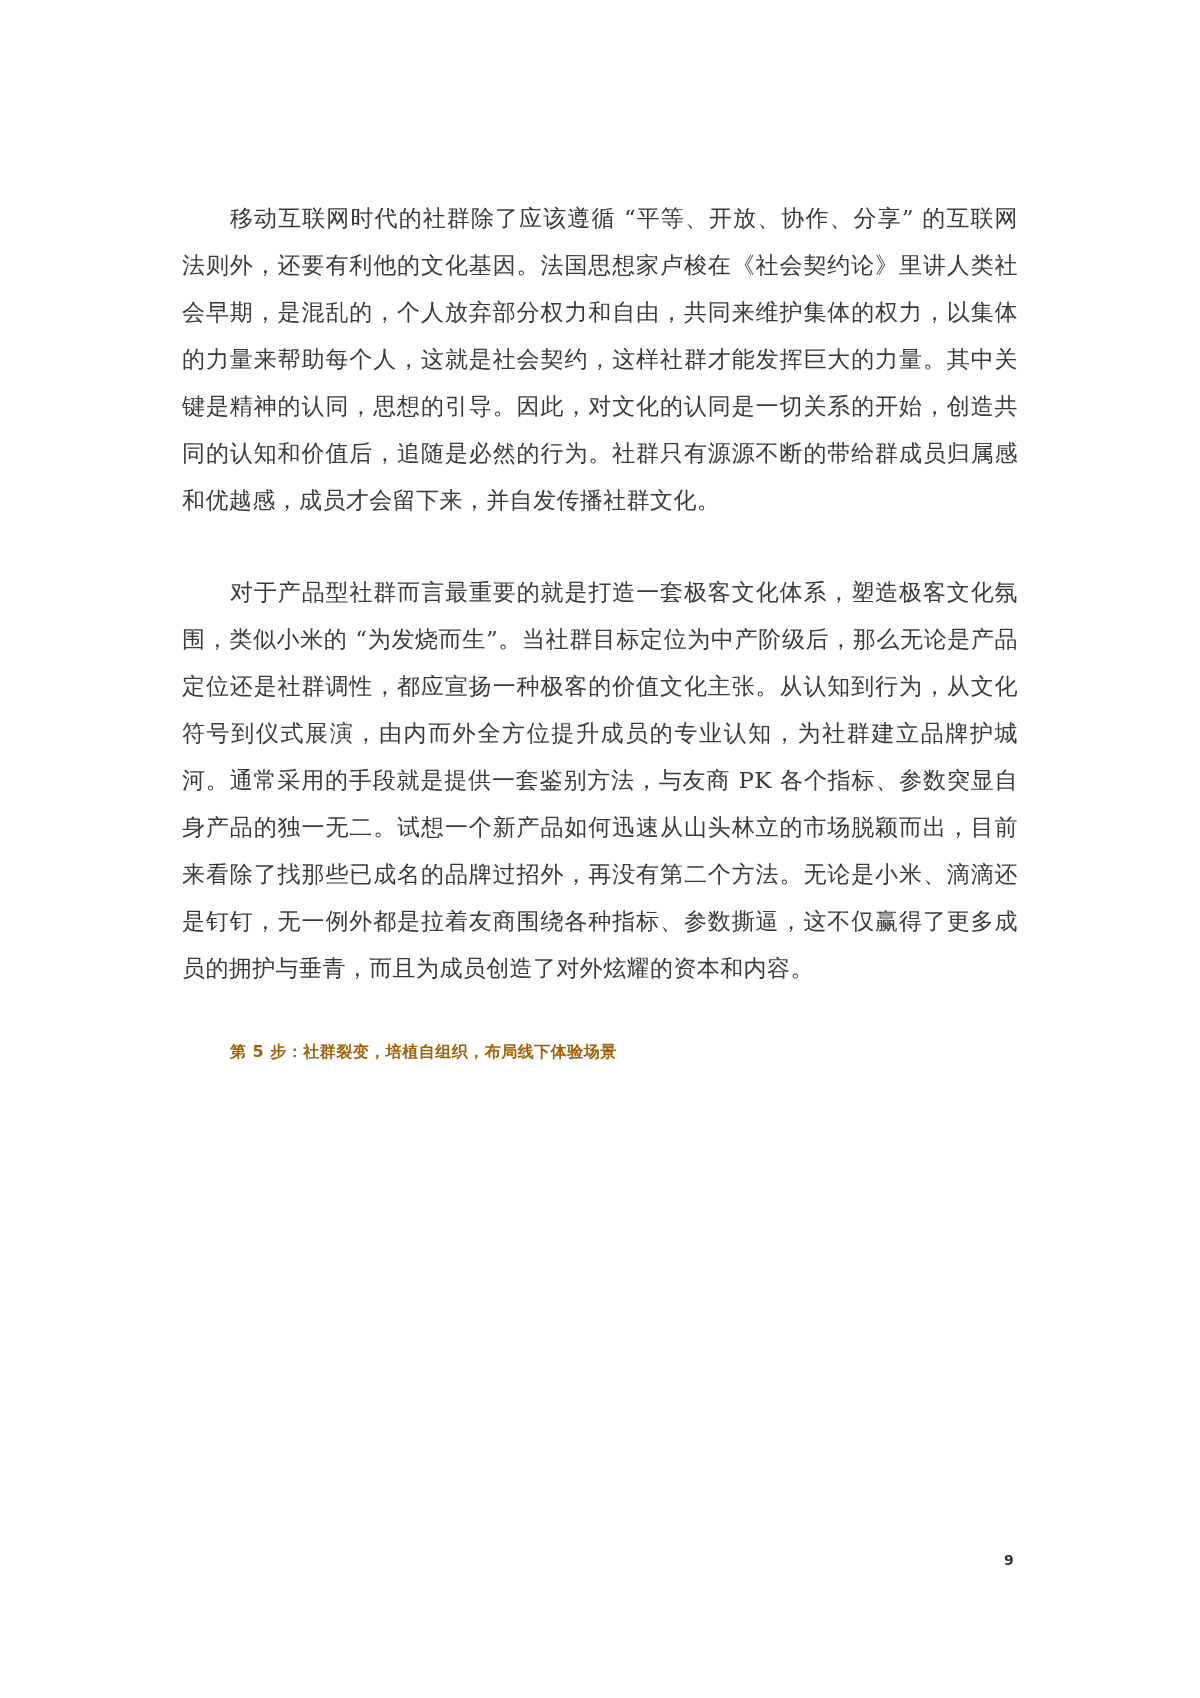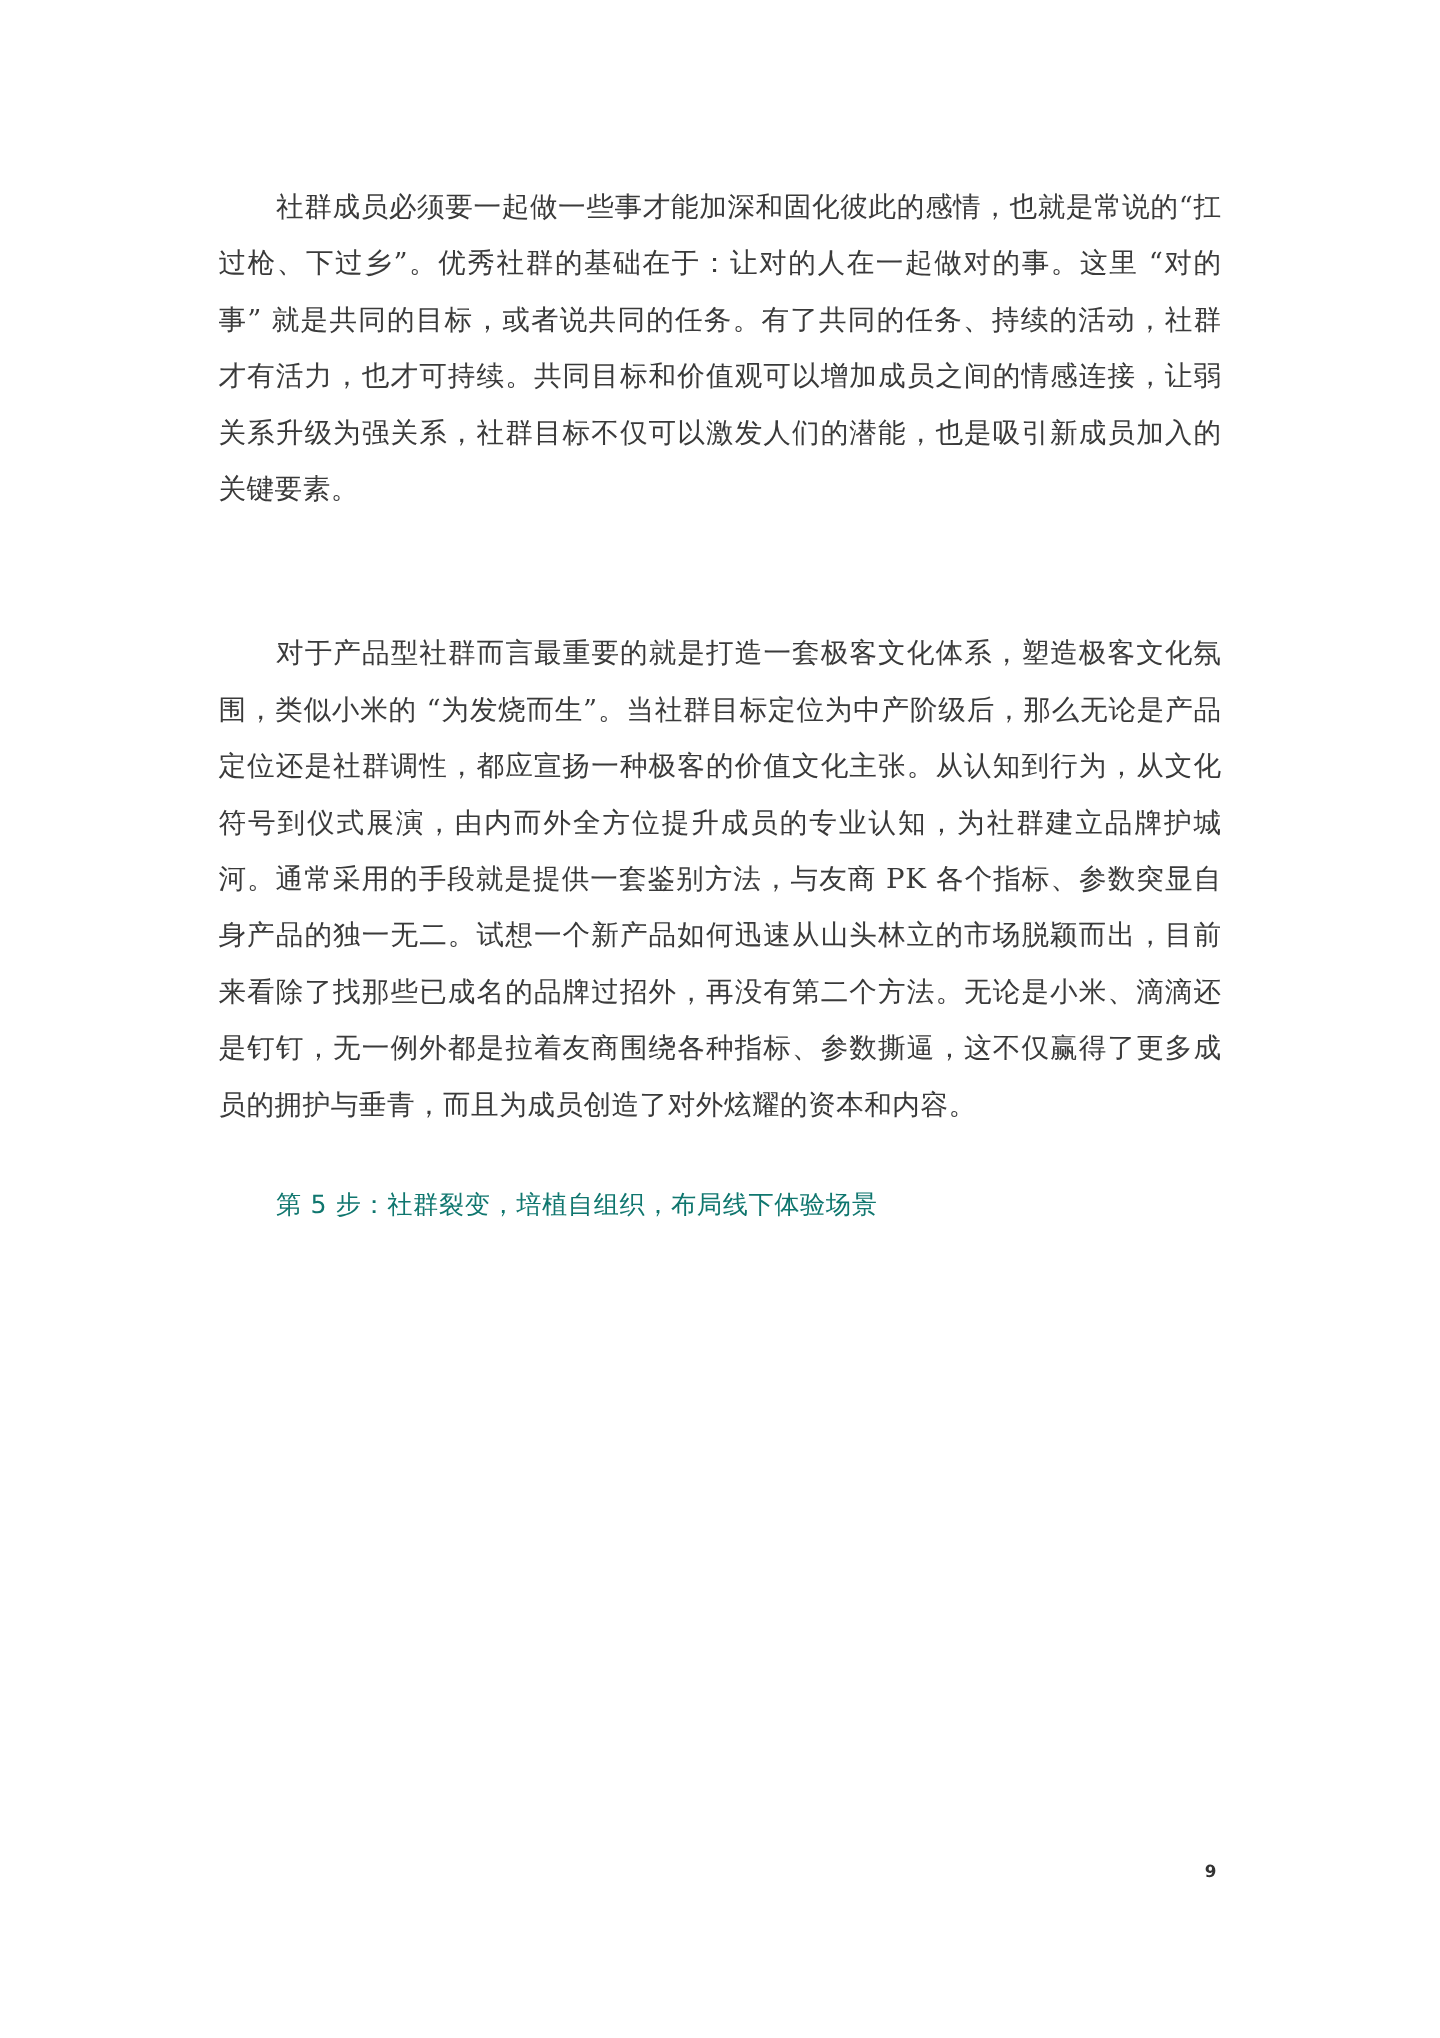--- a/index.html
+++ b/index.html
@@ -27,24 +27,24 @@
       text-indent: 48px;
       text-align: justify;
       margin: 0;
       letter-spacing: 0.4px;
     }
     .para-gap {
       height: 45px;
     }
     .heading {
       font-family: "DejaVu Sans", "Liberation Sans", sans-serif;
-      font-weight: normal;
-      font-size: 21px;
+      font-weight: bold;
+      font-size: 16px;
       line-height: 47px;
-      color: #0f766e;
+      color: #a16207;
       margin: 0;
       padding-left: 48px;
       letter-spacing: 0.5px;
     }
     .heading-gap-before {
       height: 36px;
     }
     .heading-gap-after {
       height: 50px;
     }
@@ -60,22 +60,22 @@
       font-family: "DejaVu Sans", "Liberation Sans", sans-serif;
       font-size: 14px;
       font-weight: bold;
       color: #333333;
     }
   </style>
 </head>
 <body>
 
 <div class="page">
-  <p class="para">社群成员必须要一起做一些事才能加深和固化彼此的感情，也就是常说的“扛过枪、下过乡”。优秀社群的基础在于：让对的人在一起做对的事。这里 “对的事” 就是共同的目标，或者说共同的任务。有了共同的任务、持续的活动，社群才有活力，也才可持续。共同目标和价值观可以增加成员之间的情感连接，让弱关系升级为强关系，社群目标不仅可以激发人们的潜能，也是吸引新成员加入的关键要素。</p>
   <div class="para-gap"></div>
+  <p class="para">移动互联网时代的社群除了应该遵循 “平等、开放、协作、分享” 的互联网法则外，还要有利他的文化基因。法国思想家卢梭在《社会契约论》里讲人类社会早期，是混乱的，个人放弃部分权力和自由，共同来维护集体的权力，以集体的力量来帮助每个人，这就是社会契约，这样社群才能发挥巨大的力量。其中关键是精神的认同，思想的引导。因此，对文化的认同是一切关系的开始，创造共同的认知和价值后，追随是必然的行为。社群只有源源不断的带给群成员归属感和优越感，成员才会留下来，并自发传播社群文化。</p>
   <div class="para-gap"></div>
   <p class="para">对于产品型社群而言最重要的就是打造一套极客文化体系，塑造极客文化氛围，类似小米的 “为发烧而生”。当社群目标定位为中产阶级后，那么无论是产品定位还是社群调性，都应宣扬一种极客的价值文化主张。从认知到行为，从文化符号到仪式展演，由内而外全方位提升成员的专业认知，为社群建立品牌护城河。通常采用的手段就是提供一套鉴别方法，与友商 PK 各个指标、参数突显自身产品的独一无二。试想一个新产品如何迅速从山头林立的市场脱颖而出，目前来看除了找那些已成名的品牌过招外，再没有第二个方法。无论是小米、滴滴还是钉钉，无一例外都是拉着友商围绕各种指标、参数撕逼，这不仅赢得了更多成员的拥护与垂青，而且为成员创造了对外炫耀的资本和内容。</p>
   <div class="heading-gap-before"></div>
   <h2 class="heading">第 5 步：社群裂变，培植自组织，布局线下体验场景</h2>
   <div class="heading-gap-after"></div>
 </div>
 
 <div class="page-number">9</div>
 
 </body></html>

